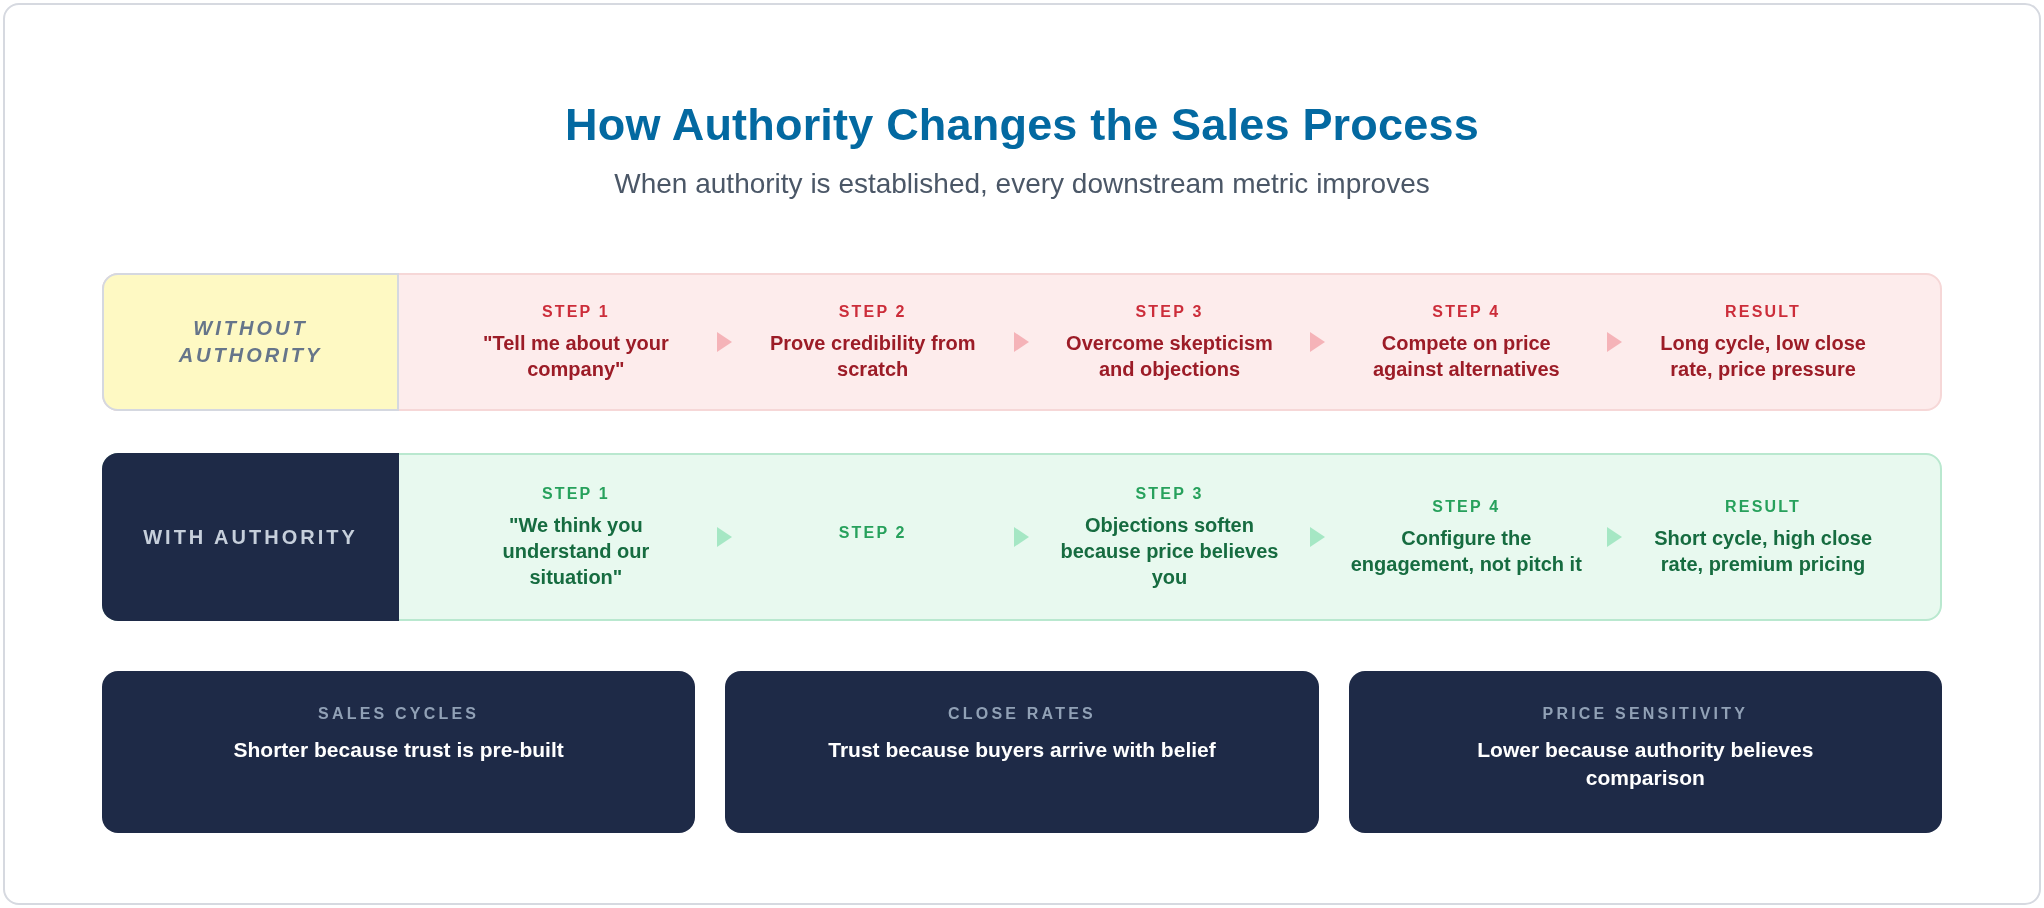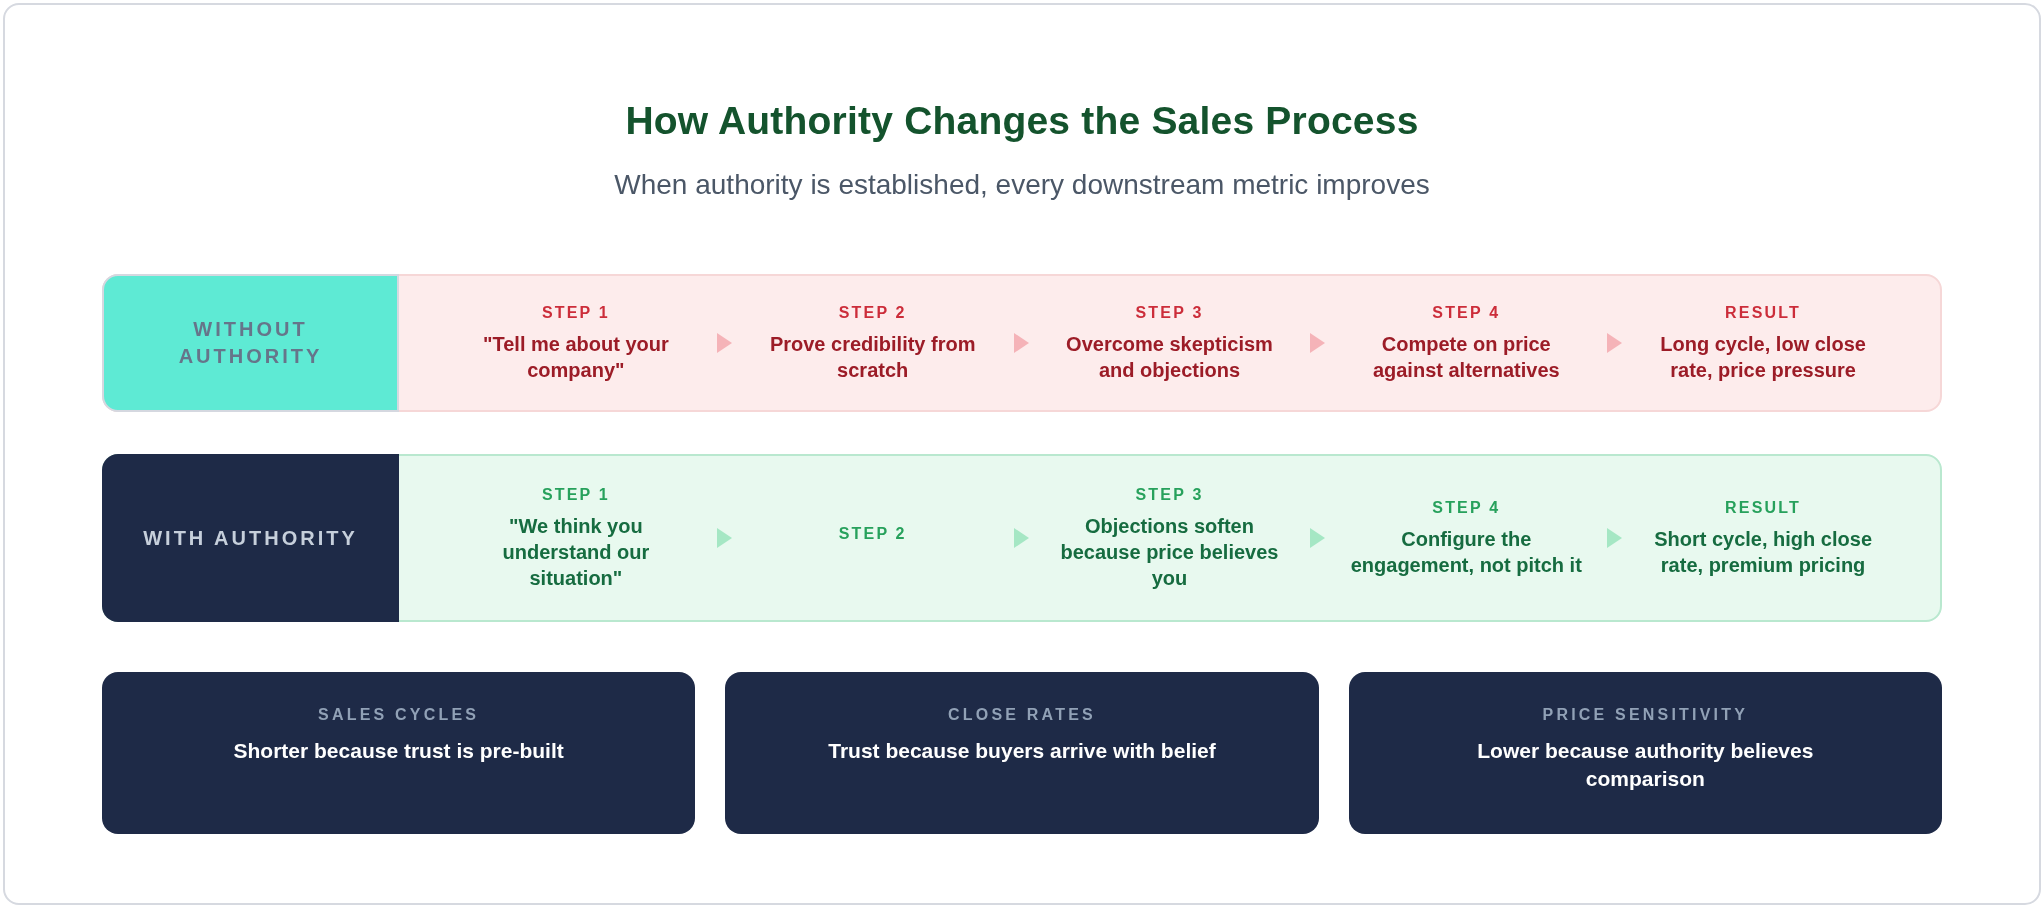--- a/index.html
+++ b/index.html
@@ -2,36 +2,36 @@
 <html><head>
 <meta charset="utf-8">
 <style>
   * { margin:0; padding:0; box-sizing:border-box; }
   html,body { width:2044px; height:908px; background:#ffffff; font-family:"Liberation Sans", sans-serif; }
   .frame {
     position:absolute; left:3px; top:3px; width:2038px; height:902px;
     background:#ffffff; border:2px solid #d6d9e0; border-radius:16px; overflow:hidden;
   }
   .header { text-align:center; padding-top:94px; }
-  .title { font-size:39px; font-weight:bold; color:#14532d; letter-spacing:0.2px; }
-  .subtitle { font-size:28px; color:#4b5767; margin-top:26px; }
+  .title { font-size:45px; font-weight:bold; color:#0369a1; letter-spacing:0.2px; }
+  .subtitle { font-size:28px; color:#4b5767; margin-top:17px; }
 
   .content { margin:0 97px; }
 
   .row { display:flex; align-items:stretch; border-radius:16px; position:relative; }
   .row-without { margin-top:73px; height:138px; background:#fdecec; border:2px solid #f6d7d7; }
   .row-with    { margin-top:42px; height:168px; background:#e8f9ef; border:2px solid #b9e8cf; }
 
   .row-label {
     flex:0 0 297px; margin:-2px 0 -2px -2px; border-radius:16px 0 0 16px;
     display:flex; align-items:center; justify-content:center; text-align:center;
     font-weight:bold; font-size:20px; letter-spacing:3px; line-height:1.35;
     white-space:pre-line; z-index:1;
   }
-  .row-without .row-label { background:#5eead4; border:2px solid #d5d8e0; color:#66758a; }
+  .row-without .row-label { background:#fef9c3; border:2px solid #d5d8e0; color:#66758a;font-style:italic; }
   .row-with    .row-label { background:#1e2a47; color:#c6cfdb; }
 
   .steps { flex:1; display:flex; align-items:center; padding:0 38px; }
   .step { flex:1; display:flex; flex-direction:column; justify-content:center; text-align:center; padding:0 6px; }
   .step-tag { font-size:16px; font-weight:bold; letter-spacing:2.2px; margin-bottom:9px; }
   .step-text { font-size:20px; font-weight:bold; line-height:26px; white-space:pre-line; }
   .row-without .step-tag  { color:#cc2d3a; }
   .row-without .step-text { color:#9c1c27; }
   .row-with .step-tag  { color:#27a15c; }
   .row-with .step-text { color:#166c40; }

